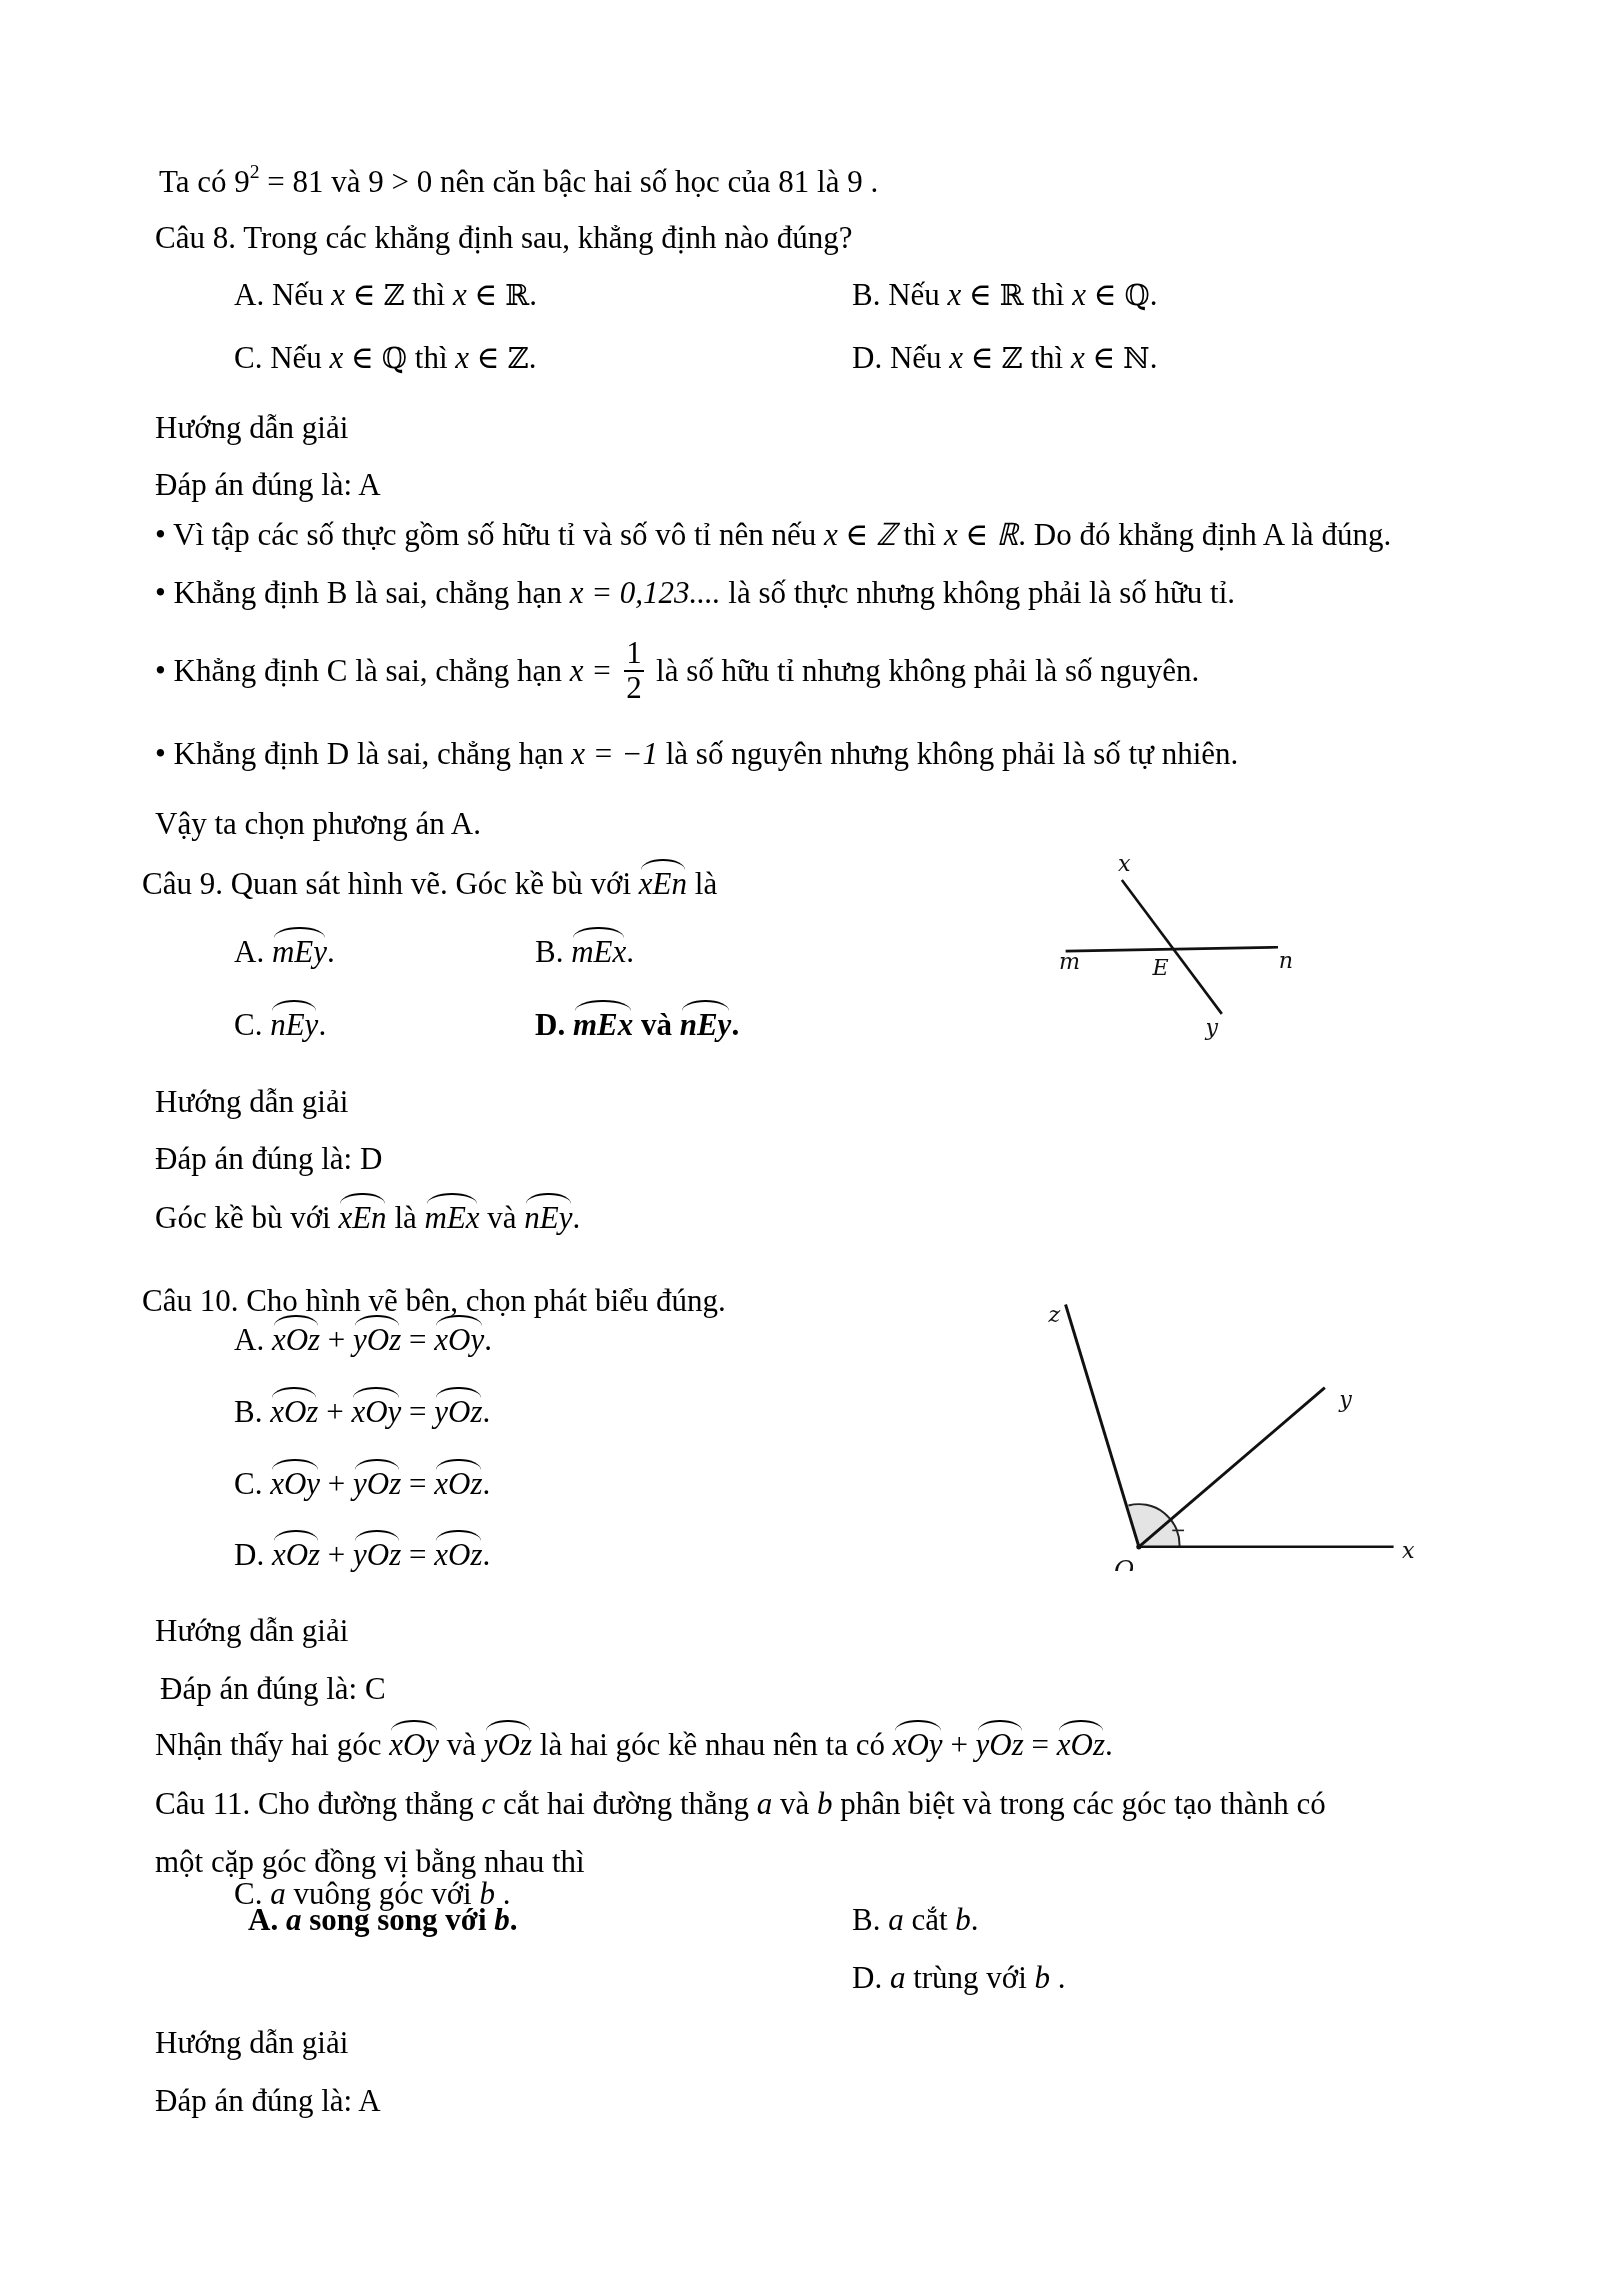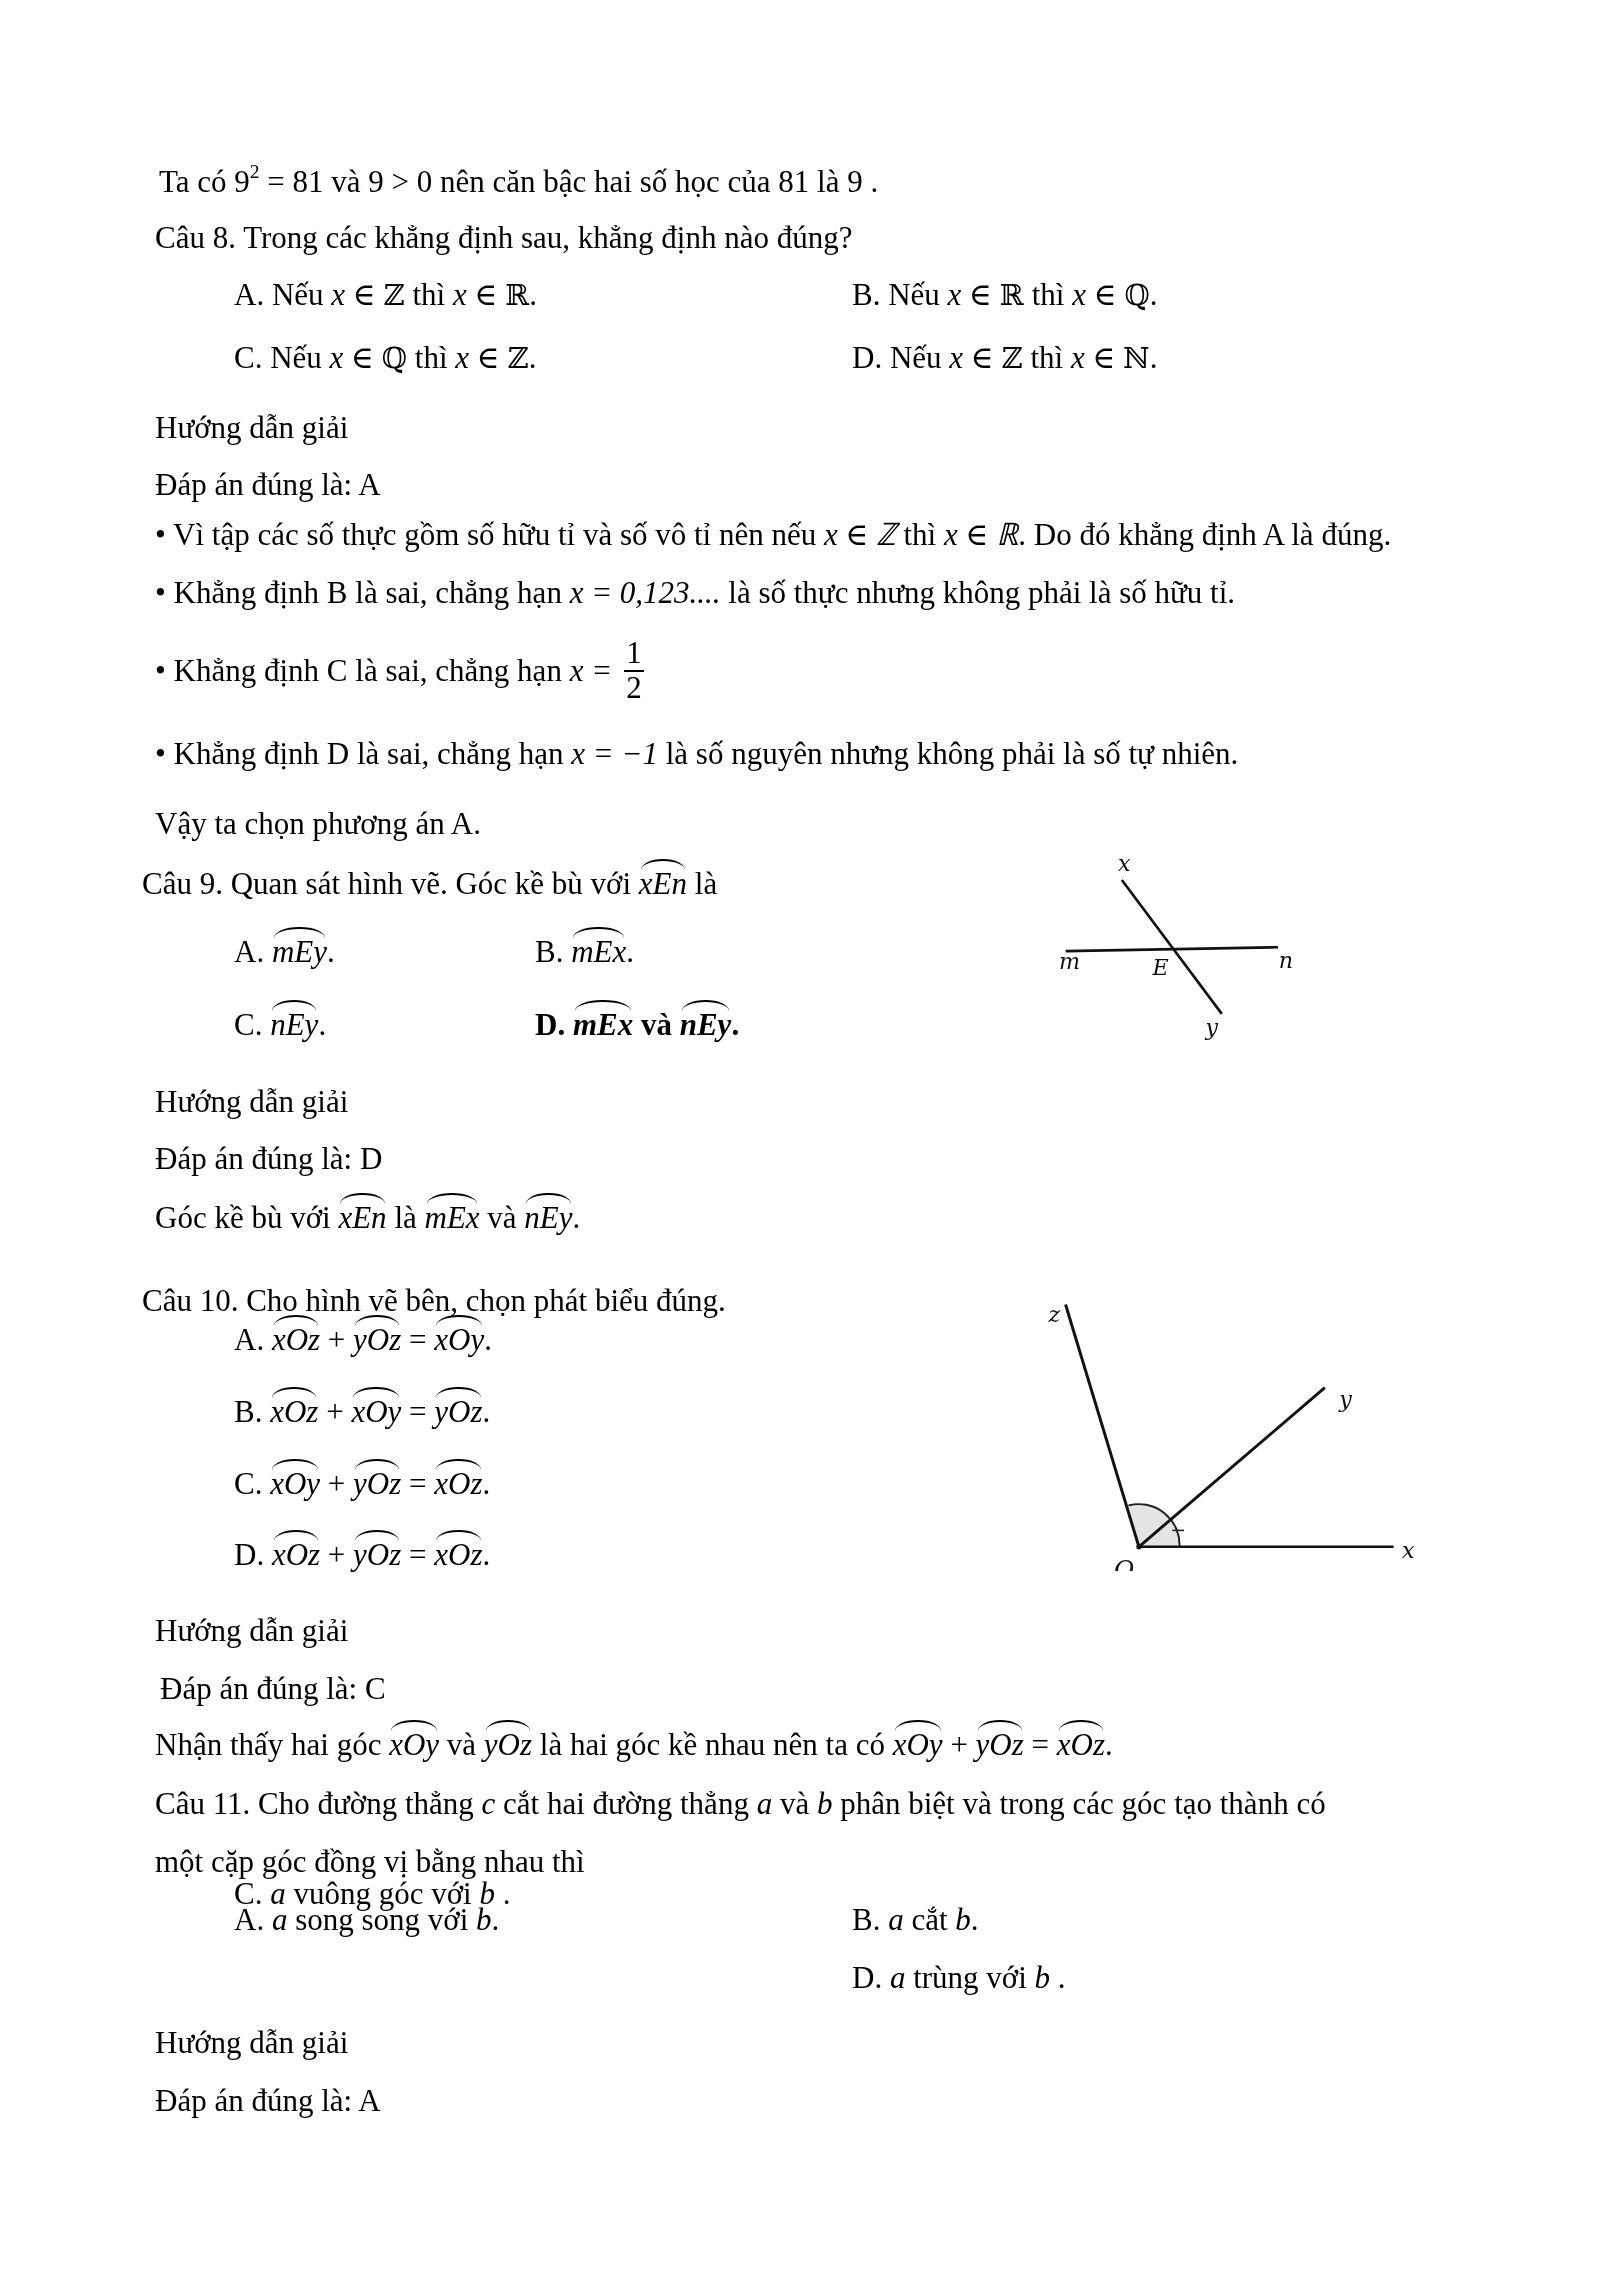--- a/index.html
+++ b/index.html
@@ -85,20 +85,21 @@
   <span class="i">x = 0,123....</span>
   <span>là số thực nhưng không phải là số hữu tỉ.</span>
 </div>
 <div class="ln" style="left:155px;top:640px;">
   <span>• Khẳng định C là sai, chẳng hạn</span>
   <span class="i">x =</span>
   <span class="frac" style="position:relative;top:-2.6px;">
     <span class="num">1</span>
     <span>2</span>
   </span>
+  <span>là số hữu tỉ nhưng không phải là số nguyên.</span>
 </div>
 <div class="ln" style="left:155px;top:738px;">
   <span>• Khẳng định D là sai, chẳng hạn</span>
   <span class="i">x = −1</span>
   <span>là số nguyên nhưng không phải là số tự nhiên.</span>
 </div>
 <div class="ln" style="left:155px;top:796px;margin-top:12px;">Vậy ta chọn phương án A.</div>
 
 <div class="ln" style="left:142px;top:868px;">
   <span class="b">Câu 9.</span>
@@ -217,21 +218,21 @@
   <span>Cho đường thẳng</span>
   <span class="i">c</span>
   <span>cắt hai đường thẳng</span>
   <span class="i">a</span>
   <span>và</span>
   <span class="i">b</span>
   <span>phân biệt và trong các góc tạo thành có</span>
 </div>
 <div class="ln" style="left:155px;top:1846px;">một cặp góc đồng vị bằng nhau thì</div>
 
-<div class="ln" style="left:234px;top:1904px;">
+<div class="ln" style="left:248px;top:1904px;font-weight:bold;">
   <span>A.</span>
   <span class="i">a</span>
   <span>song song với</span>
   <span class="i">b</span><span>.</span>
 </div>
 <div class="ln" style="left:852px;top:1904px;">
   <span>B.</span>
   <span class="i">a</span>
   <span>cắt</span>
   <span class="i">b</span><span>.</span>

